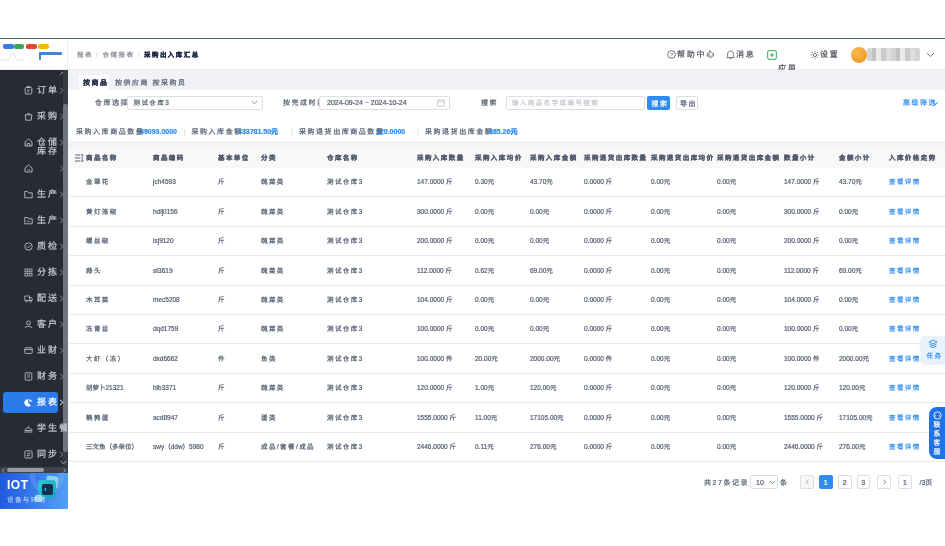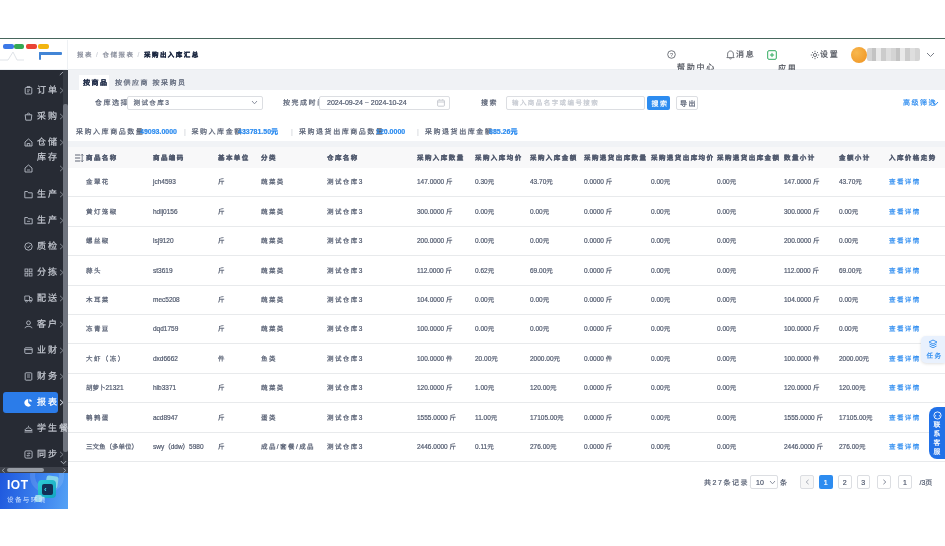--- a/index.html
+++ b/index.html
@@ -29,21 +29,21 @@
     <path d="M0 12 L8 12 L13 4 L17 12 L24 12" fill="none" stroke="#dfe3e8" stroke-width="1"></path>
   </svg>
   <div class="abs" style="left:67px;top:39.5px;width:1px;height:30.5px;background:#eef1f4;"></div>
 
   <div class="abs t cjk" style="left:77px;top:51.5px;font-size:6.5px;color:#808695;">报表 <span style="color:#d0d3d9;">/</span> 仓储报表 <span style="color:#d0d3d9;">/</span> <b style="color:#17233d;">采购出入库汇总</b></div>
 
   <svg class="abs" style="left:667px;top:50px;" width="9" height="9" viewBox="0 0 9 9">
       <circle cx="4.5" cy="4.5" r="3.8" fill="none" stroke="#51555e" stroke-width="0.8"></circle>
       <text x="4.5" y="6.6" font-size="5.5" text-anchor="middle" fill="#51555e">?</text>
     </svg>
-  <div class="abs t cjk" style="left:677px;top:51px;font-size:8px;color:#51555e;margin-top:13px;">帮助中心</div>
+  <div class="abs t cjk" style="left:677px;top:51px;font-size:8px;color:#51555e;">帮助中心</div>
   <svg class="abs" style="left:726px;top:49.5px;" width="9" height="10" viewBox="0 0 9 10">
       <path d="M4.5 1 C2.6 1 1.6 2.4 1.6 4.2 L1.6 6.6 L0.9 7.6 L8.1 7.6 L7.4 6.6 L7.4 4.2 C7.4 2.4 6.4 1 4.5 1 Z" fill="none" stroke="#51555e" stroke-width="0.8"></path>
       <path d="M3.4 8.4 C3.6 9.1 5.4 9.1 5.6 8.4" fill="none" stroke="#51555e" stroke-width="0.8"></path>
     </svg>
   <div class="abs t cjk" style="left:736px;top:51px;font-size:8px;color:#51555e;">消息</div>
   <svg class="abs" style="left:767px;top:50px;" width="10" height="10" viewBox="0 0 10 10">
       <rect x="0.7" y="0.7" width="8.6" height="8.6" rx="1.2" fill="none" stroke="#2faa5e" stroke-width="1"></rect>
       <path d="M5 2.9 L5 7.1 M2.9 5 L7.1 5" stroke="#2faa5e" stroke-width="1"></path>
     </svg>
   <div class="abs t cjk" style="left:778px;top:51px;font-size:8px;color:#51555e;margin-top:14px;">应用</div>
@@ -91,21 +91,21 @@
         <path d="M1 4 L4.5 1 L8 4 L8 8 L1 8 Z M3.2 8 L3.2 5.5 L5.8 5.5 L5.8 8" fill="none" stroke="#b9bec8" stroke-width="0.9"></path>
       </svg>
   <div class="abs t" style="left:37px;top:137.5px;font-size:9px;color:#c8ccd4;letter-spacing:0.22em;">仓储</div>
   <svg class="abs" style="left:58.5px;top:139px;" width="5" height="7" viewBox="0 0 5 7">
         <path d="M1 0.8 L4 3.5 L1 6.2" fill="none" stroke="#7b8089" stroke-width="1"></path>
       </svg>
   <svg class="abs" style="left:24px;top:163.5px;" width="9" height="9" viewBox="0 0 9 9">
         <path d="M1 4 L4.5 1 L8 4 L8 8 L1 8 Z" fill="none" stroke="#b9bec8" stroke-width="0.9"></path>
         <path d="M3 6 L6 6" stroke="#b9bec8" stroke-width="0.8"></path>
       </svg>
-  <div class="abs t" style="left:37px;top:153px;font-size:9px;color:#c8ccd4;letter-spacing:0.22em;">库存</div>
+  <div class="abs t" style="left:37px;top:147px;font-size:9px;color:#c8ccd4;letter-spacing:0.22em;">库存</div>
   <svg class="abs" style="left:58.5px;top:165px;" width="5" height="7" viewBox="0 0 5 7">
         <path d="M1 0.8 L4 3.5 L1 6.2" fill="none" stroke="#7b8089" stroke-width="1"></path>
       </svg>
   <svg class="abs" style="left:24px;top:189.5px;" width="9" height="9" viewBox="0 0 9 9">
         <path d="M0.8 1.5 L3.5 1.5 L4.5 2.8 L8.2 2.8 L8.2 7.8 L0.8 7.8 Z" fill="none" stroke="#b9bec8" stroke-width="0.9"></path>
       </svg>
   <div class="abs t" style="left:37px;top:189.5px;font-size:9px;color:#c8ccd4;letter-spacing:0.22em;">生产</div>
   <svg class="abs" style="left:58.5px;top:191px;" width="5" height="7" viewBox="0 0 5 7">
         <path d="M1 0.8 L4 3.5 L1 6.2" fill="none" stroke="#7b8089" stroke-width="1"></path>
       </svg>

